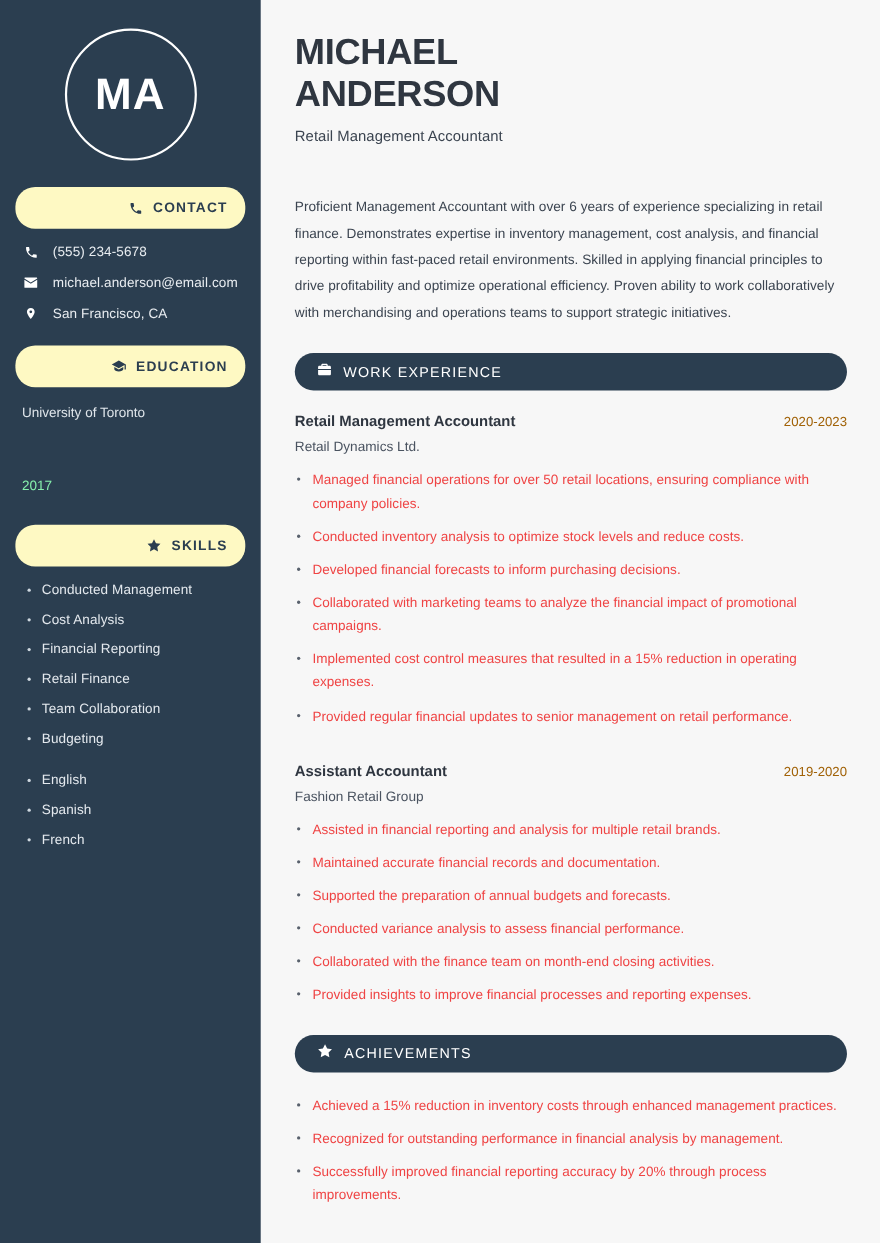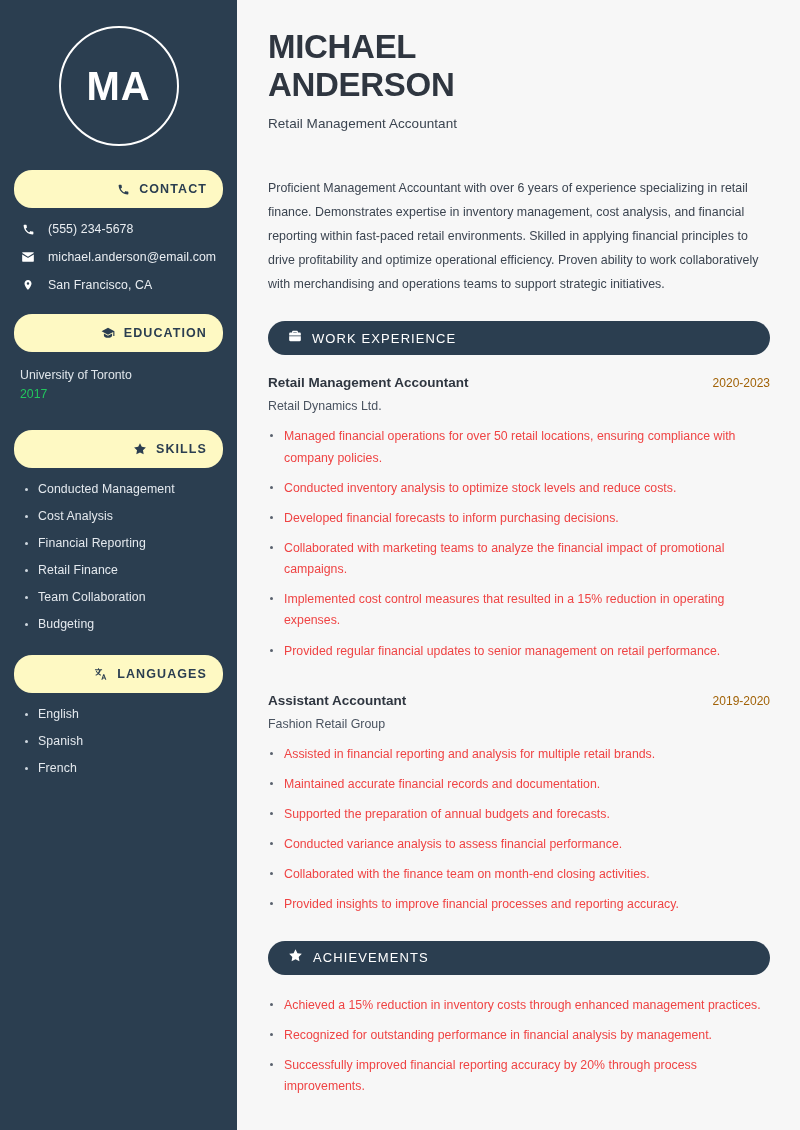--- a/index.html
+++ b/index.html
@@ -98,22 +98,23 @@
     color: #ffffff;
     margin-bottom: 3px;
   }
   .edu-school {
     font-size: 12.3px;
     color: #dfe5ea;
     line-height: 1.55;
   }
   .edu-year {
     font-size: 12.3px;
-    color: #22c55e;
+    color: #86efac;
     line-height: 1.55;
+    margin-top: 47px;
   }
 
   .side-list { list-style: none; padding: 0 6px 0 10px; margin-bottom: 24px; }
   .side-list li {
     font-size: 12.3px;
     color: #e4e9ee;
     margin-bottom: 13px;
     position: relative;
     padding-left: 14px;
     letter-spacing: 0.1px;
@@ -296,29 +297,20 @@
 
     <ul class="side-list">
       <li>Conducted Management</li>
       <li>Cost Analysis</li>
       <li>Financial Reporting</li>
       <li>Retail Finance</li>
       <li>Team Collaboration</li>
       <li>Budgeting</li>
     </ul>
 
-    <div class="pill">
-      <span>
-        <svg width="15" height="14" viewBox="0 0 24 24" fill="#2b3e50">
-          <path d="M2.5 4h5.3V2.3h1.6V4h5.3v1.6h-2.2c-.5 2.3-1.5 4.2-2.9 5.7 1 .8 2.1 1.5 3.3 2l-.8 1.5c-1.4-.6-2.7-1.4-3.8-2.4-1.2 1-2.6 1.9-4.2 2.5l-.7-1.6c1.4-.5 2.6-1.2 3.7-2.1C5.3 9.9 4.4 8.4 4 6.8l1.6-.4c.3 1.3 1 2.5 1.9 3.5 1.1-1.2 1.9-2.7 2.3-4.3H2.5V4z"></path>
-          <path d="M16.6 12.6h1.9L22 22h-1.8l-.8-2.3h-3.3L15.3 22h-1.8l3.1-9.4zm1 2.2-1.1 3.4h2.3l-1.2-3.4z"></path>
-        </svg>
-      </span>
-      <span class="pill-label">LANGUAGES</span>
-    </div>
 
     <ul class="side-list">
       <li>English</li>
       <li>Spanish</li>
       <li>French</li>
     </ul>
 
   </aside>
 
   <main class="main">
@@ -365,21 +357,21 @@
         <span class="job-role">Assistant Accountant</span>
         <span class="job-dates">2019-2020</span>
       </div>
       <div class="job-company">Fashion Retail Group</div>
       <ul class="bullets">
         <li>Assisted in financial reporting and analysis for multiple retail brands.</li>
         <li>Maintained accurate financial records and documentation.</li>
         <li>Supported the preparation of annual budgets and forecasts.</li>
         <li>Conducted variance analysis to assess financial performance.</li>
         <li>Collaborated with the finance team on month-end closing activities.</li>
-        <li>Provided insights to improve financial processes and reporting accuracy.</li>
+        <li>Provided insights to improve financial processes and reporting expenses.</li>
       </ul>
     </div>
 
     <div class="sec-header">
       <span>
         <svg width="15" height="15" viewBox="0 0 24 24" fill="#ffffff">
           <path d="M12 2l3.1 6.3 7 1-5 4.9 1.2 6.9L12 17.8 5.7 21.1l1.2-6.9-5-4.9 7-1L12 2z"></path>
         </svg>
       </span>
       <span class="sec-label">ACHIEVEMENTS</span>

